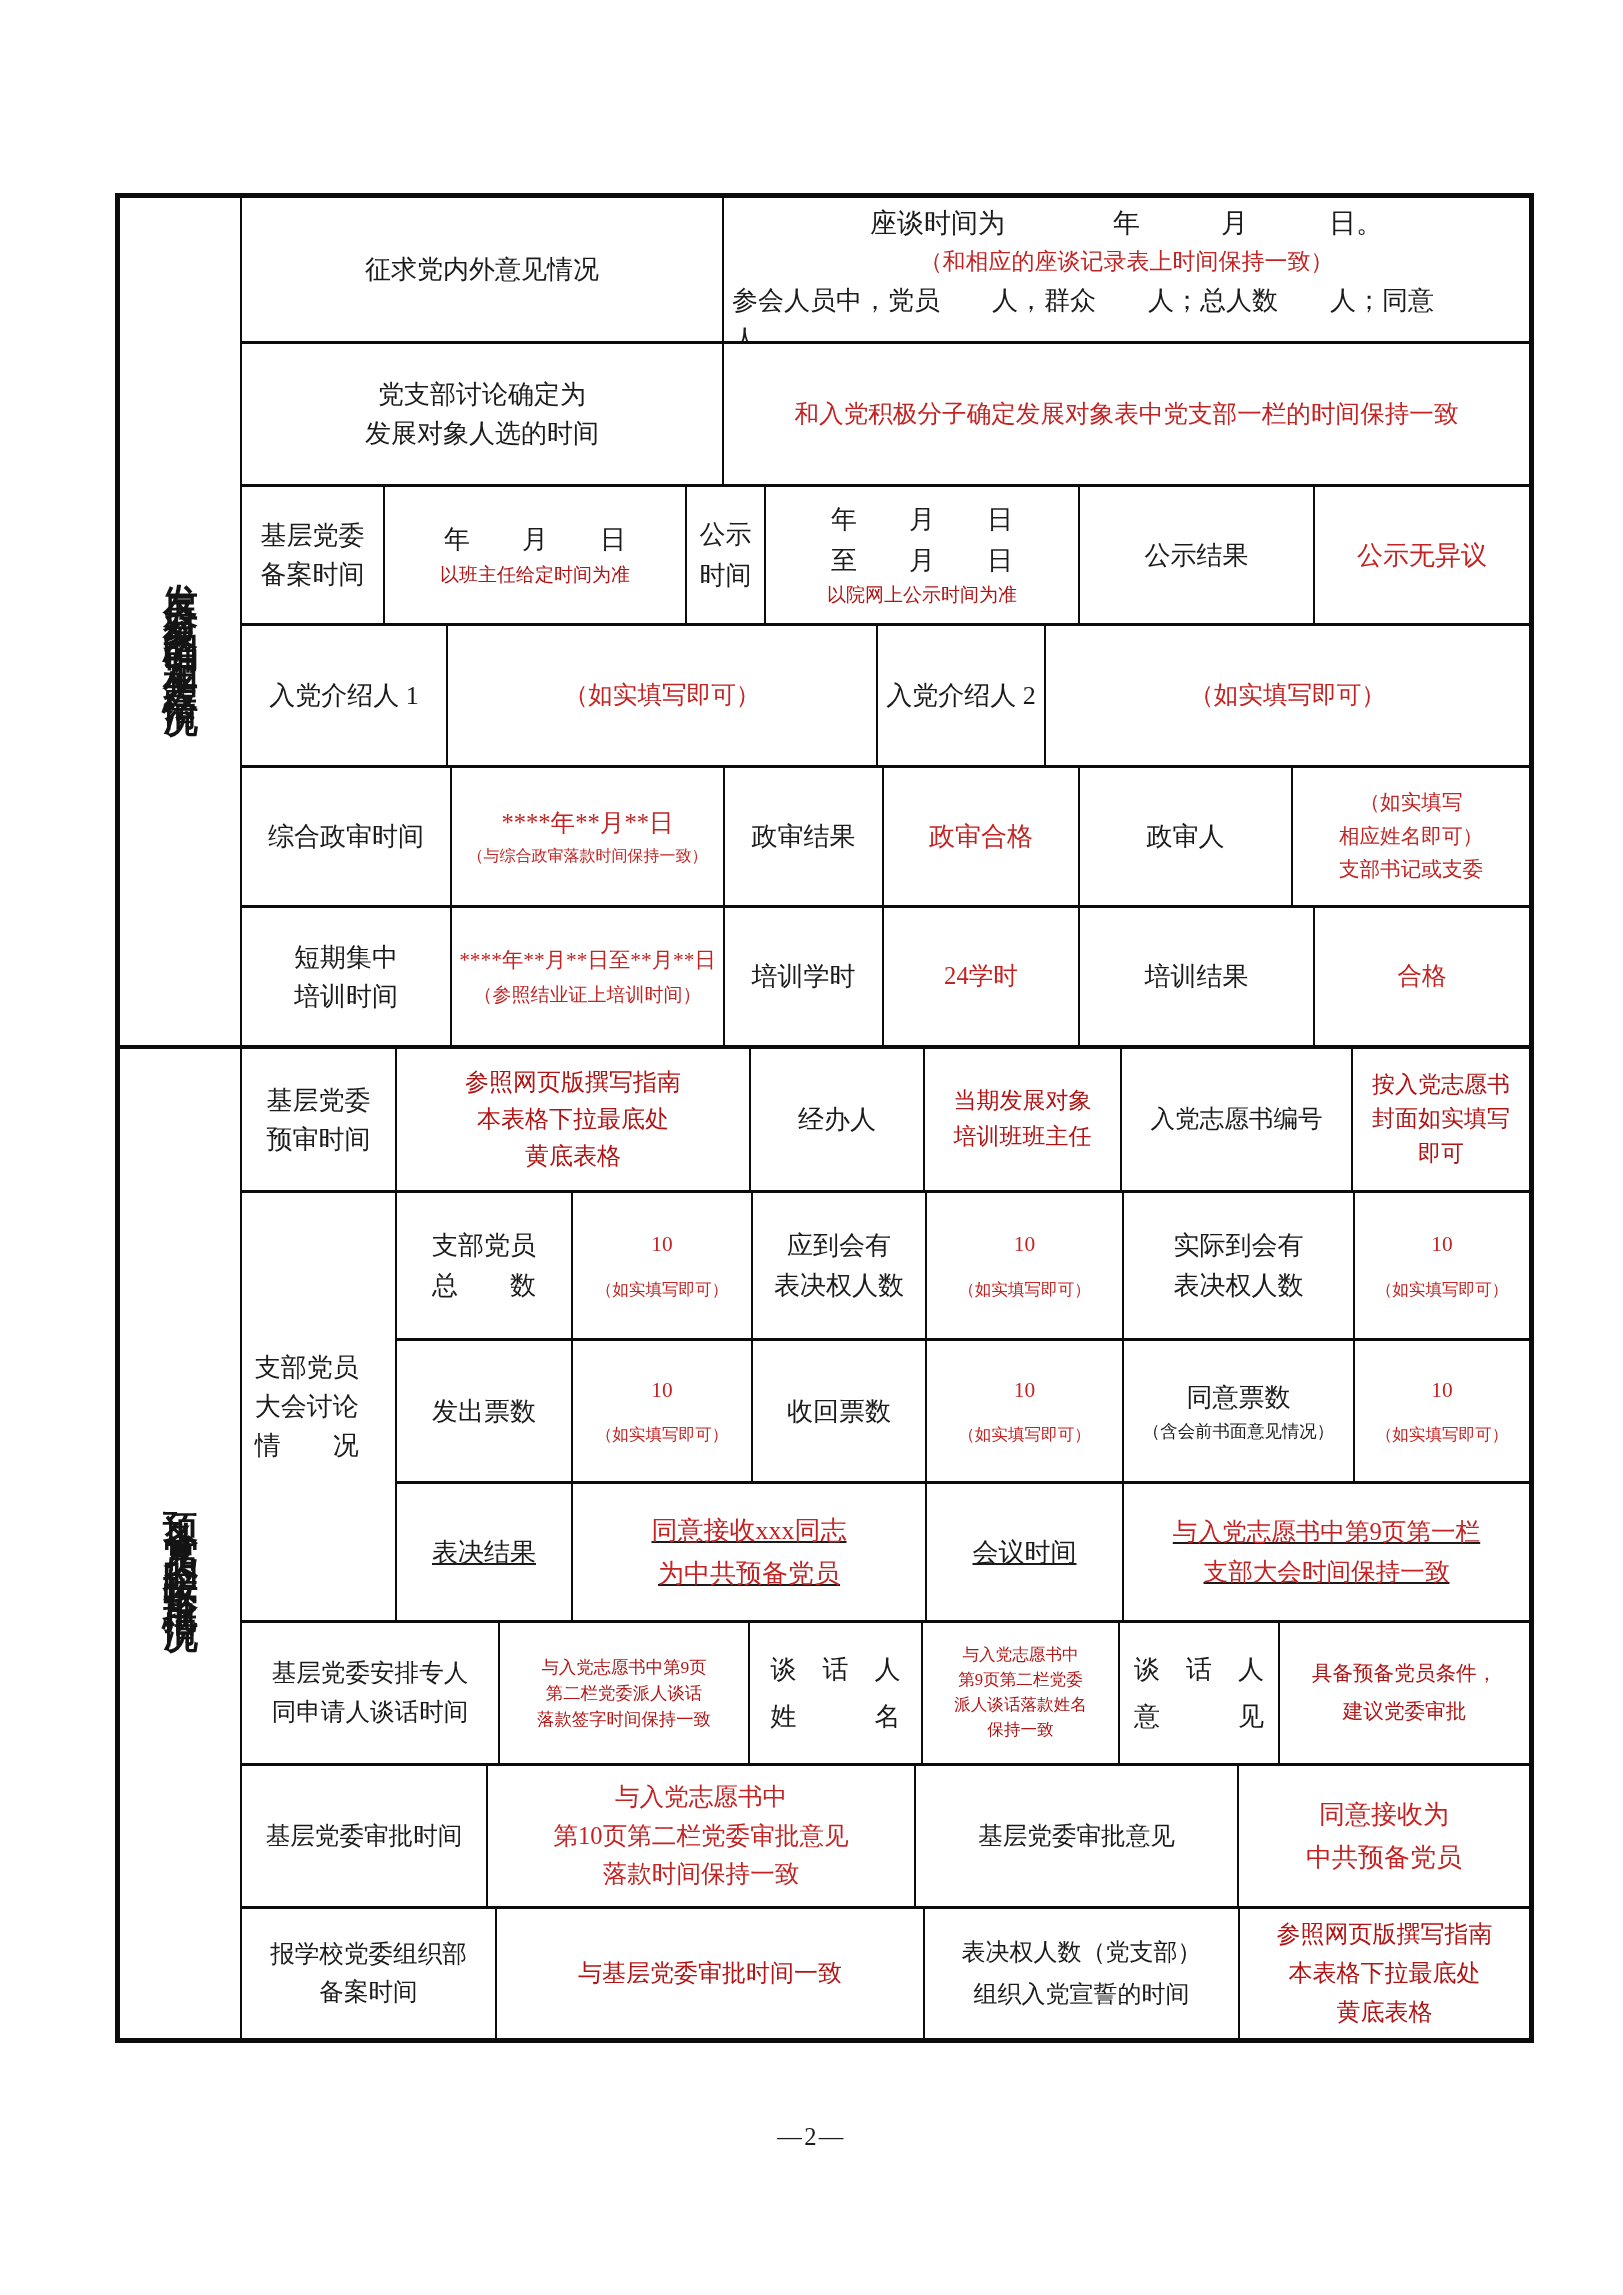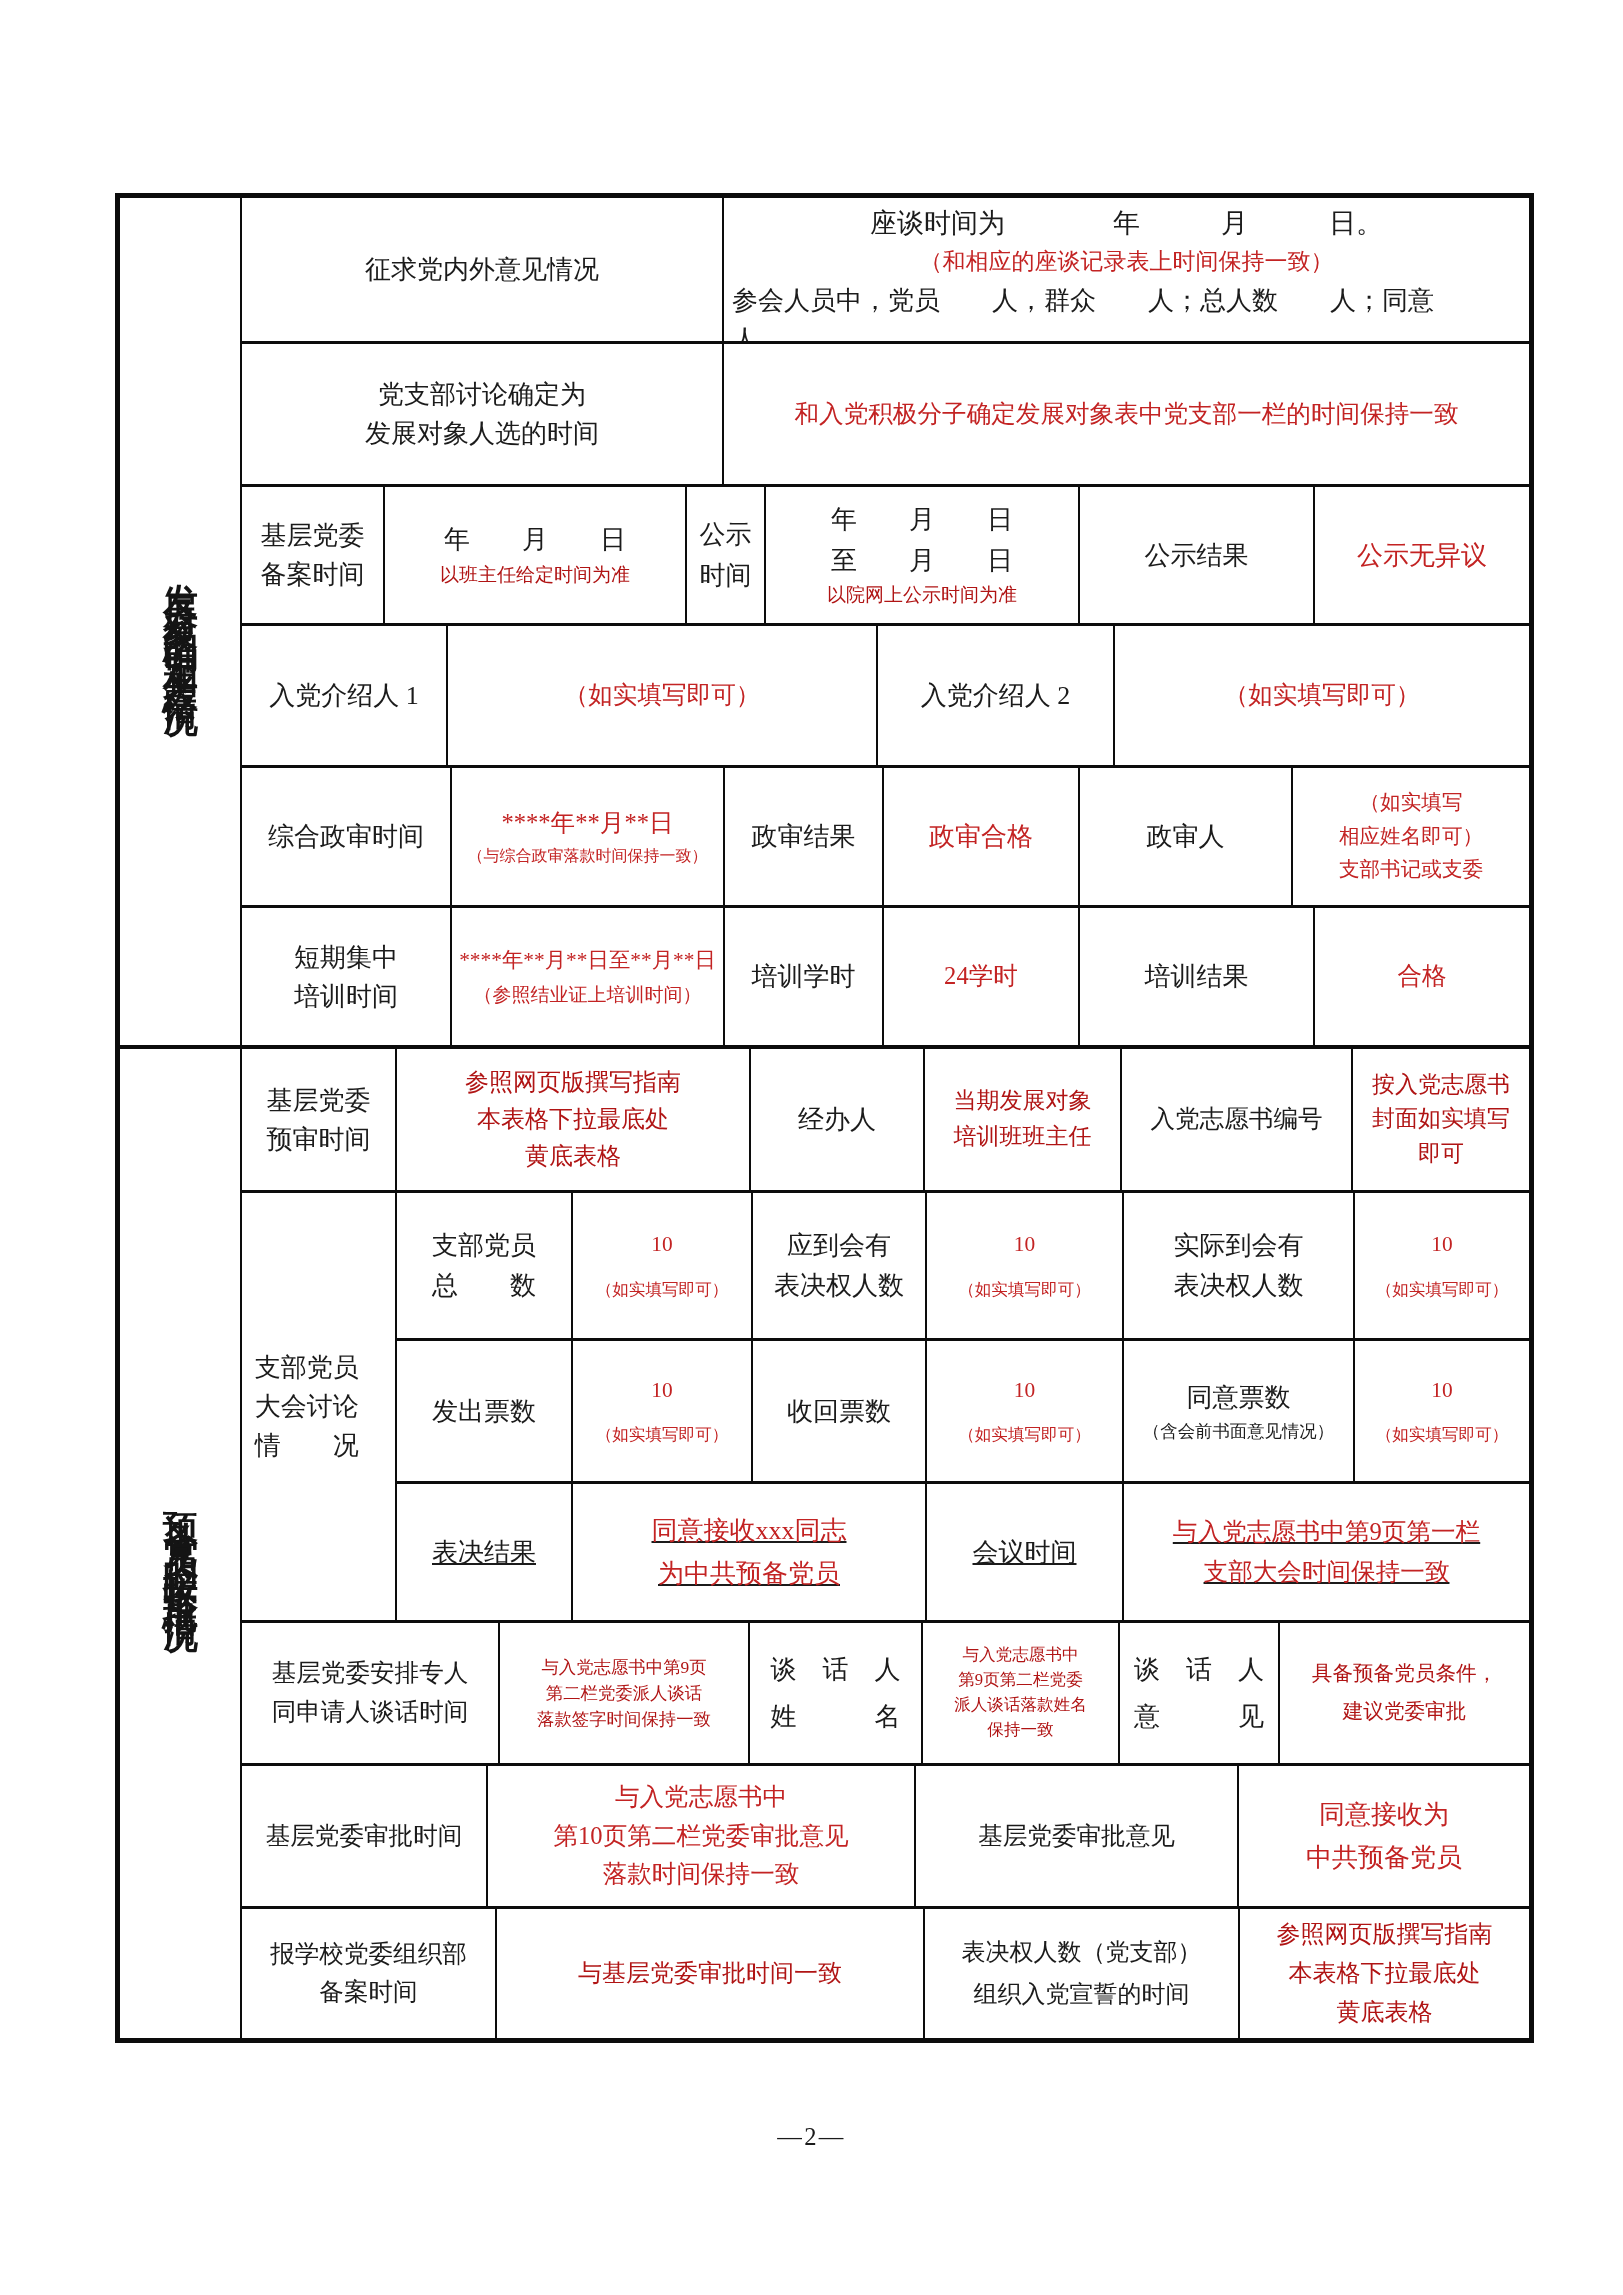--- a/index.html
+++ b/index.html
@@ -122,21 +122,21 @@
           </div>
         </div>
 
         <div class="row" style="height:142px;">
           <div class="c fc" style="width:204px;">
             <div class="blk f33">入党介绍人 1</div>
           </div>
           <div class="c" style="width:430px;">
             <div class="red f31">（如实填写即可）</div>
           </div>
-          <div class="c" style="width:237px;">
+          <div class="c" style="width:168px;">
             <div class="blk f33">入党介绍人 2</div>
           </div>
           <div class="c grow">
             <div class="red f31">（如实填写即可）</div>
           </div>
         </div>
 
         <div class="row" style="height:140px;">
           <div class="c fc" style="width:208px;">
             <div class="blk f33">综合政审时间</div>

